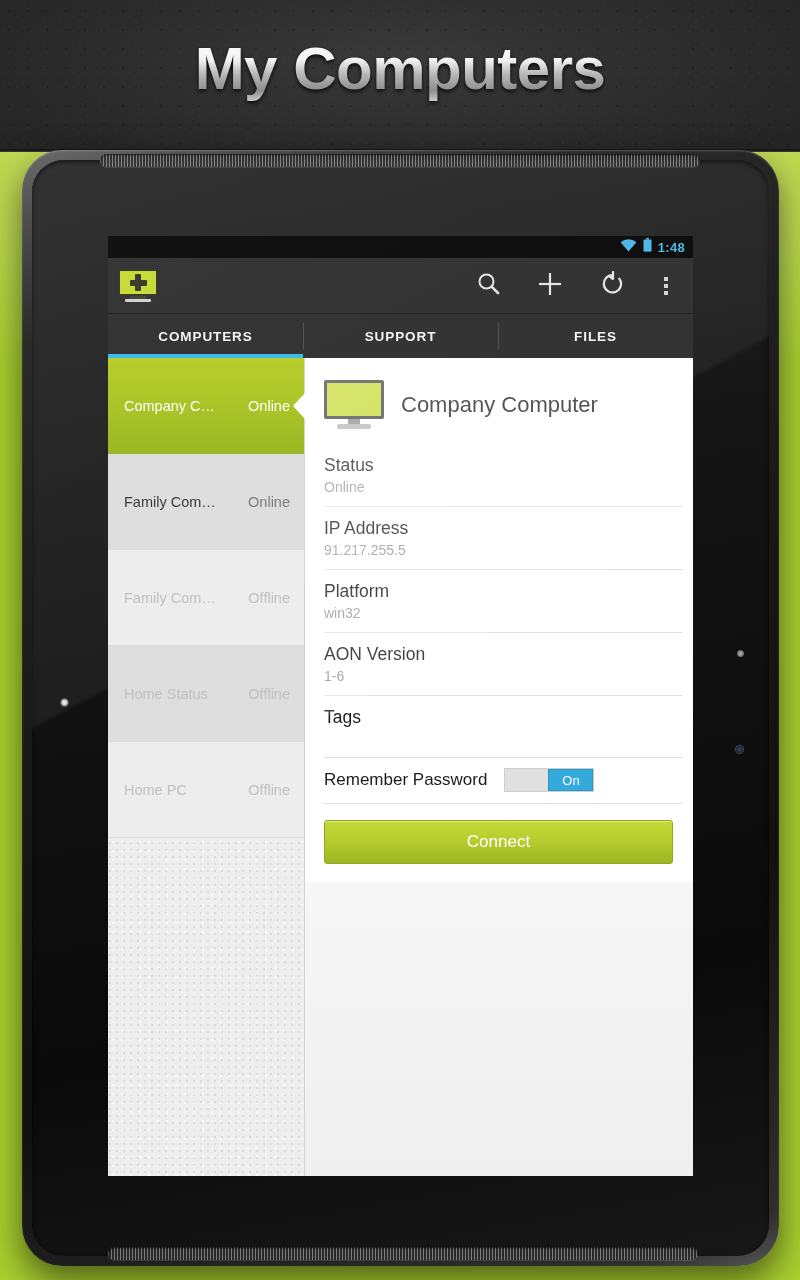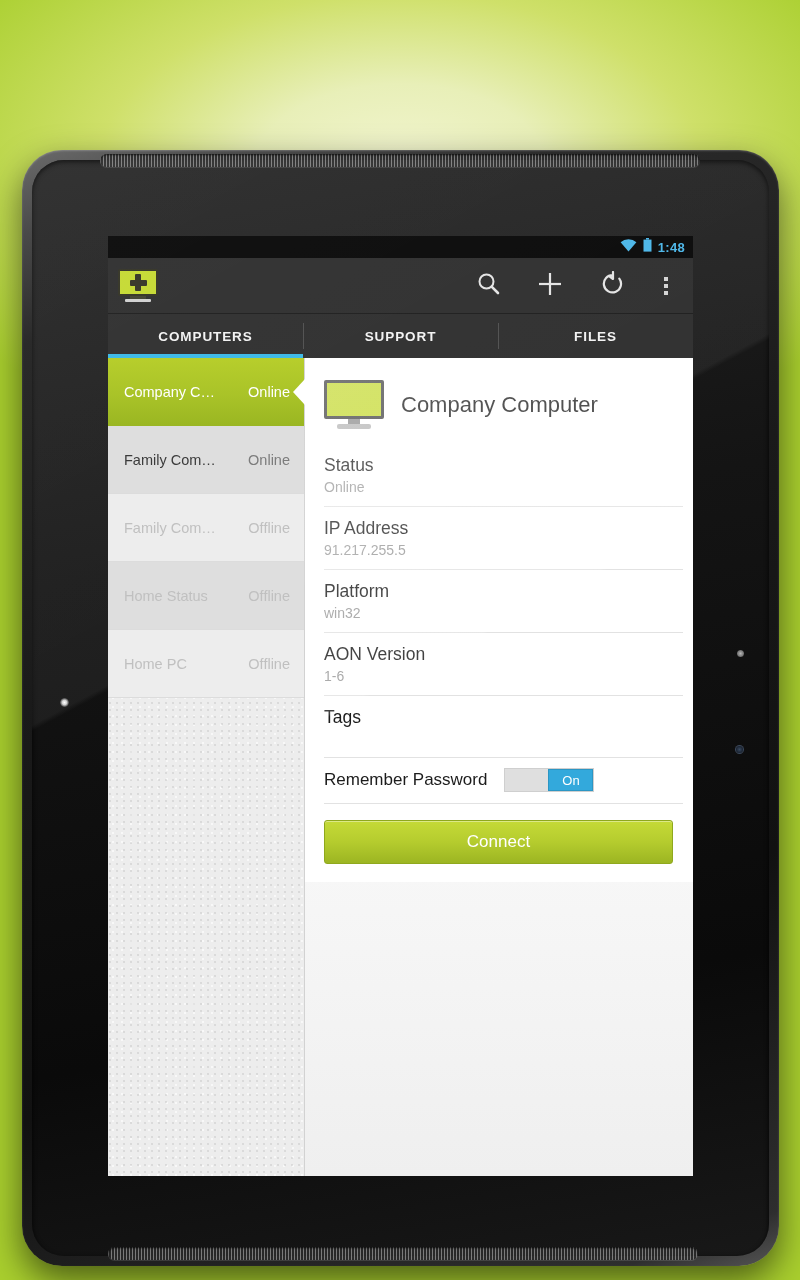--- a/index.html
+++ b/index.html
@@ -166,21 +166,21 @@
   }
   #sidebar-noise{
     position:absolute; left:0; right:0; top:0; bottom:0;
     background-image:
       radial-gradient(circle at 2px 2px, rgba(150,150,150,.22) .7px, transparent 1px),
       radial-gradient(circle at 5px 7px, rgba(255,255,255,.6) .7px, transparent 1px);
     background-size:7px 7px, 9px 9px;
     pointer-events:none;
   }
   .sb-item{
-    position:relative; height:68px; display:flex; align-items:center;
+    position:relative; height:96px; display:flex; align-items:center;
     padding:0 14px 0 16px; cursor:pointer; z-index:1;
     border-bottom:1px solid #dcdcdc;
   }
   .sb-item .nm{ font-size:14.5px; color:#3b3b3b; white-space:nowrap; }
   .sb-item .st{ margin-left:auto; font-size:14.5px; color:#7c7c7c; }
   .sb-item.row-a{ background:#dedede; }
   .sb-item.row-b{ background:#ededed; }
   .sb-item.offline .nm,.sb-item.offline .st{ color:#c0c0c0; }
   .sb-item.selected{
     background:linear-gradient(180deg,#b7ce2c 0%,#a9c328 55%,#9ab622 100%);
@@ -243,20 +243,23 @@
   #detail-glare{
     position:absolute; inset:0; pointer-events:none;
     background:linear-gradient(152deg, rgba(255,255,255,.28) 0%, rgba(255,255,255,.16) 36%, rgba(255,255,255,0) 36.3%);
   }
 </style>
 </head>
 <body>
 
 <div id="stage">
 
+  <div id="banner">
+    <div id="banner-title">My Computers</div>
+  </div>
 
   <div id="tablet">
     <div id="tablet-inner"></div>
     <div class="grille" id="grille-top"></div>
     <div class="grille" id="grille-bottom"></div>
     <div id="led-left"></div>
     <div id="sensor-right-a"></div>
     <div id="sensor-right-b"></div>
 
     <div id="screen">

